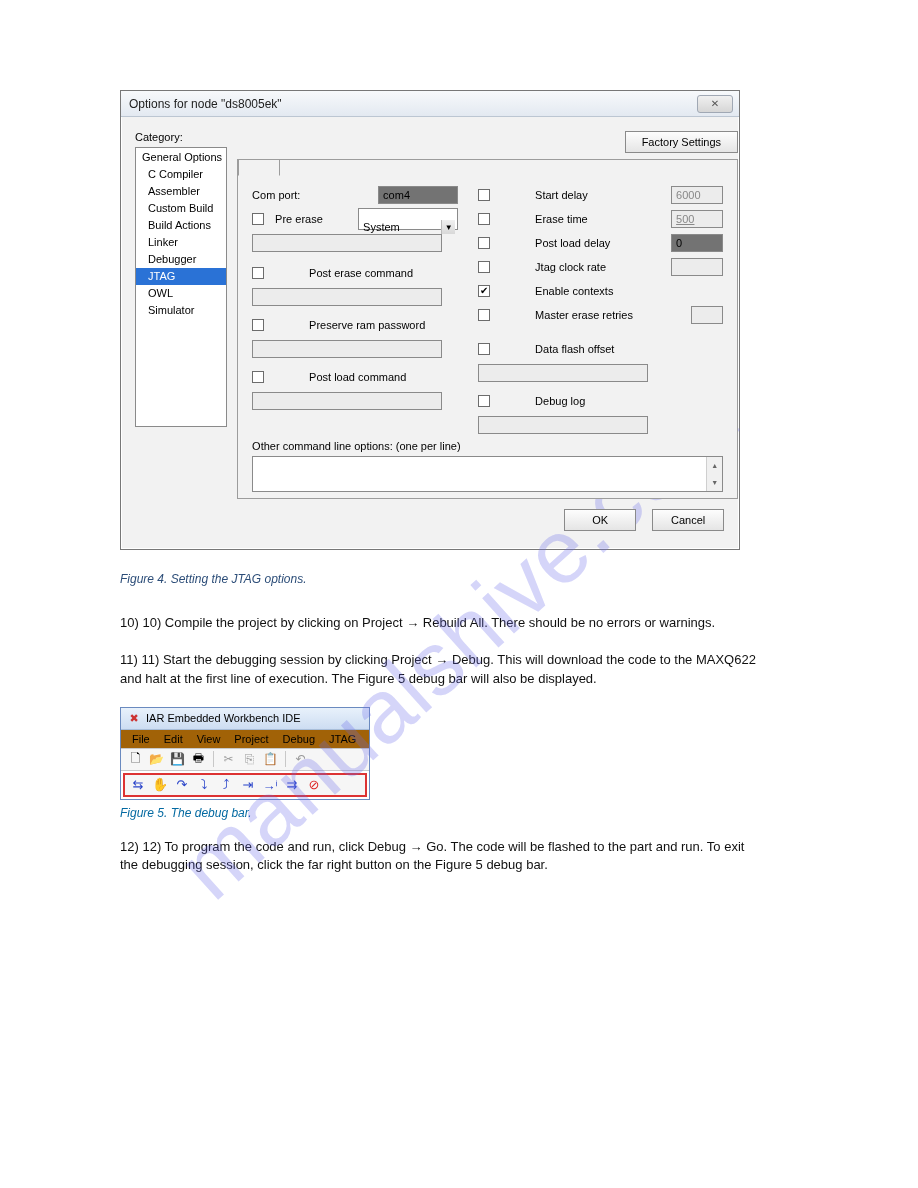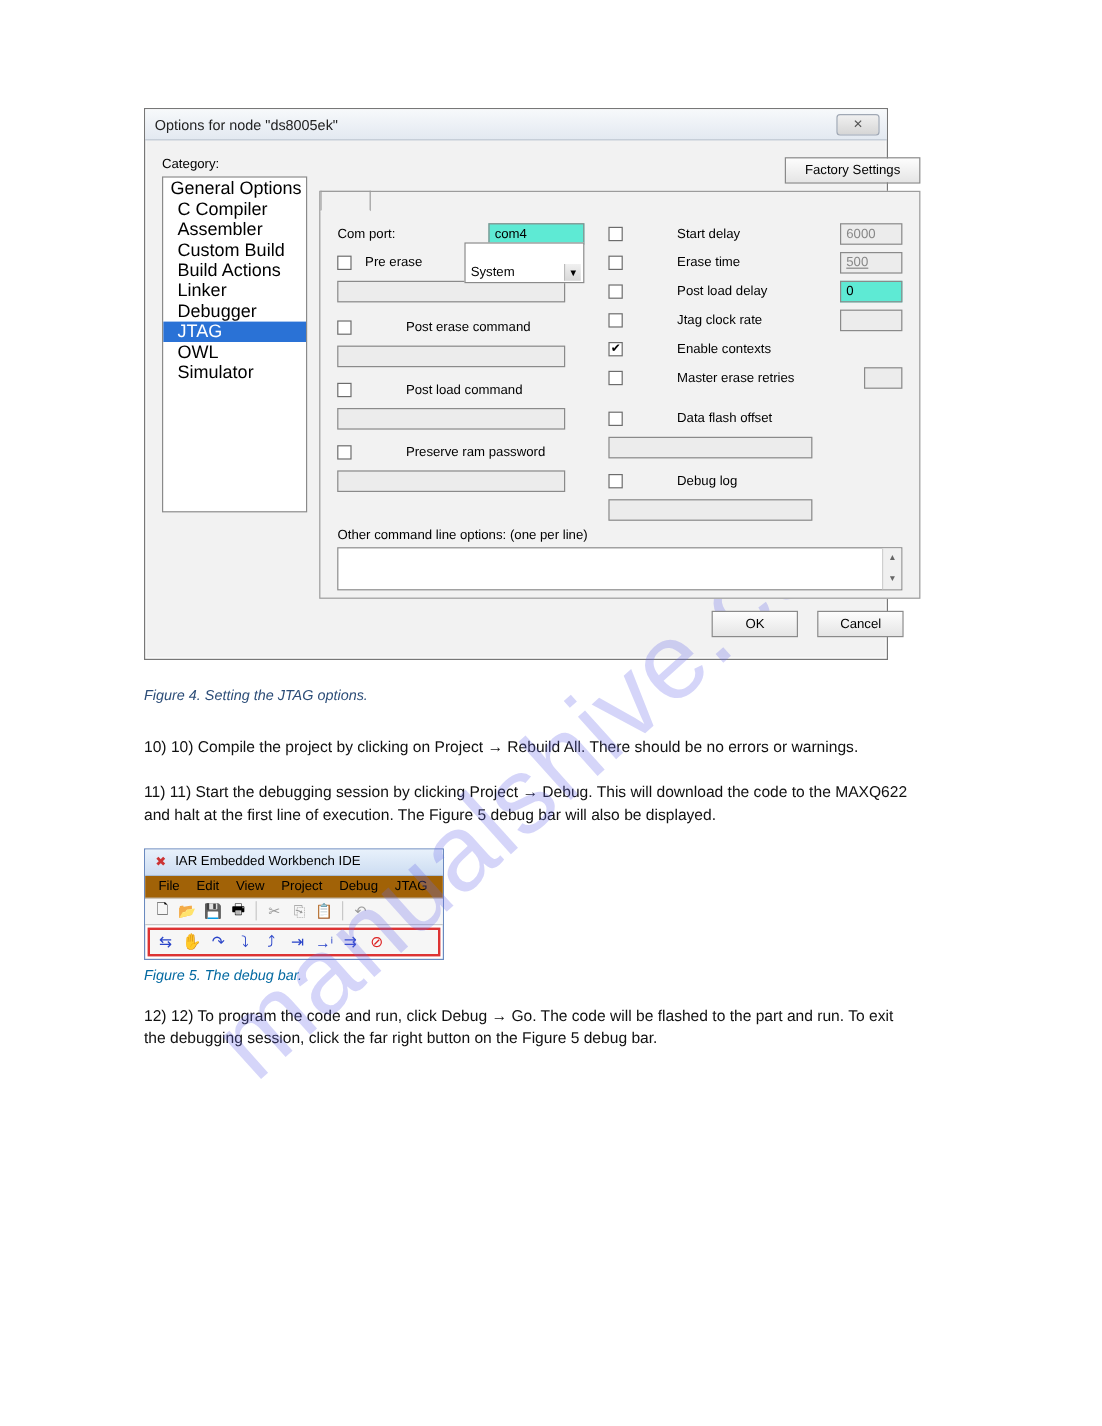--- a/index.html
+++ b/index.html
@@ -53,21 +53,21 @@
   }
   .listbox {
     border: 1px solid #8a8a8a;
     background: #fff;
     height: 280px;
     overflow: hidden;
     padding-top: 1px;
   }
   .listitem {
     padding: 1px 4px 1px 6px;
-    font-size: 15px;
+    font-size: 11px;
     line-height: 15px;
     white-space: nowrap;
   }
   .listitem.indent { padding-left: 12px; }
   .listitem.selected {
     background: #2a72d6;
     color: #fff;
   }
   .right-col {
     flex: 1;
@@ -112,27 +112,27 @@
     background: #fff;
     margin-right: 5px;
     display:inline-flex; align-items:center; justify-content:center;
     font-size: 10px; color:#000; line-height:1;
   }
   .chk.checked::after { content:"✔"; font-size:10px; }
   .lbl { font-size: 11px; white-space: nowrap; }
   .tinput {
     height: 18px;
     border: 1px solid #8a8a8a;
-    background: #5eead4;
+    background: #737373;
     padding: 0 4px;
     font-size: 11px;
   }
   .tinput.disabled { background:#ececec; color:#888; }
   .sel {
-    height: 34px;
+    height: 22px;
     border: 1px solid #8a8a8a;
     background: #fff;
     display:flex; align-items:center; justify-content:space-between;
     padding: 16px 2px 0 4px; font-size:11px;
     width: 100px;
   }
   .sel .arrow {
     width:14px; height:14px;
     border-left:1px solid #bbb;
     display:flex;align-items:center;justify-content:center;
@@ -315,28 +315,28 @@
               <div class="group" style="margin-top:12px;">
                 <div class="row">
                     <span class="chk"></span>
                     <span class="lbl">Post erase command</span>
                   </div>
                 <div class="below"></div>
               </div>
               <div class="group">
                 <div class="row">
                     <span class="chk"></span>
-                    <span class="lbl">Post load command</span>
+                    <span class="lbl">Preserve ram password</span>
                   </div>
                 <div class="below"></div>
               </div>
               <div class="group">
                 <div class="row">
                     <span class="chk"></span>
-                    <span class="lbl">Preserve ram password</span>
+                    <span class="lbl">Post load command</span>
                   </div>
                 <div class="below"></div>
               </div>
             </div>
 
             <div class="colB">
               <div class="row">
                   <span class="chk"></span>
                   <span class="lbl" style="width:96px">Start delay</span>
                   <input class="tinput disabled" style="width: 52px;" value="6000">

